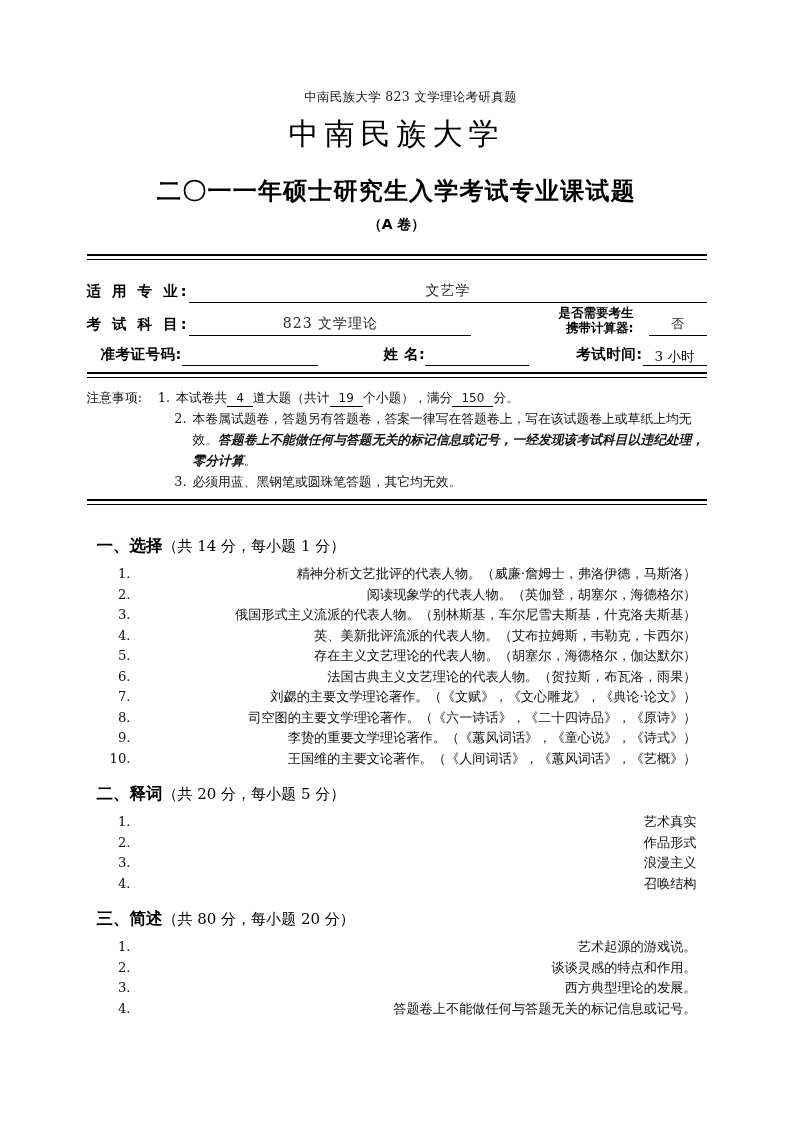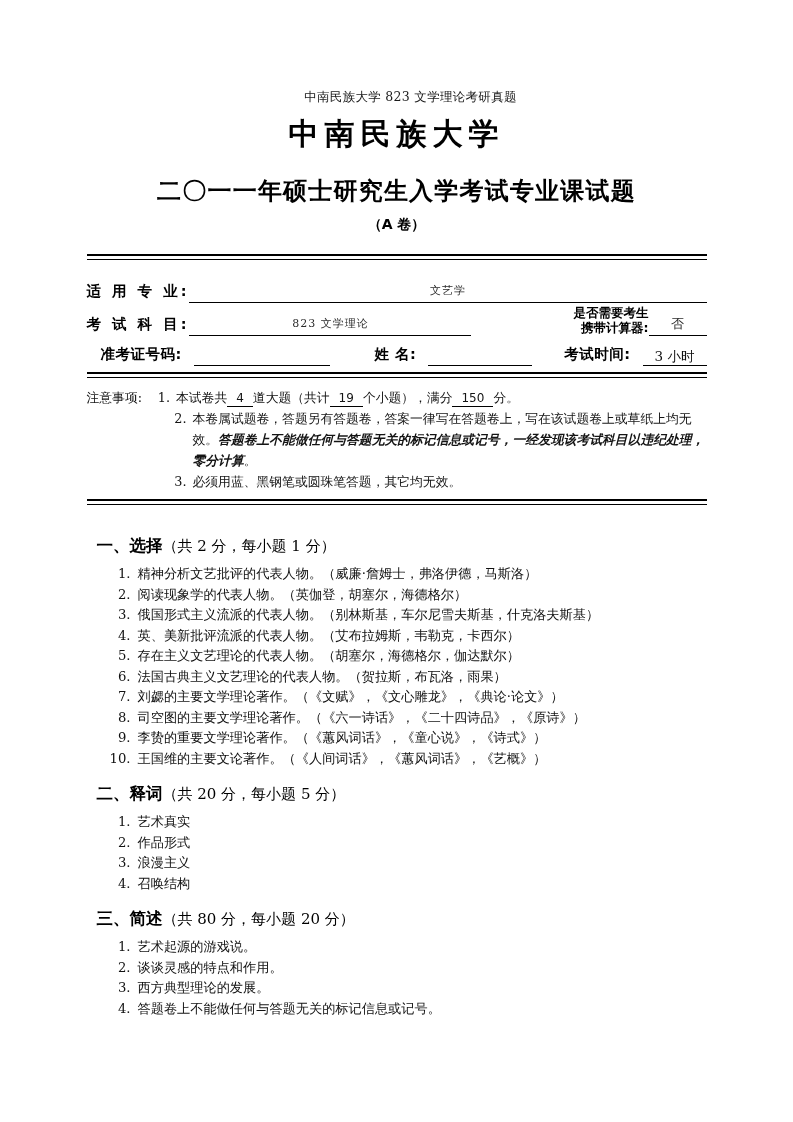--- a/index.html
+++ b/index.html
@@ -31,21 +31,21 @@
     font-family: "DejaVu Serif", "Liberation Serif", serif;
     font-size: 12.5px;
     letter-spacing: 0.3px;
     color: #1a1a1a;
     line-height: 18px;
     padding-left: 28px;
   }
   .univ-title {
     font-family: "DejaVu Serif", "Liberation Serif", serif;
     font-size: 30px;
-    font-weight: 700;
+    font-weight: 400;
     letter-spacing: 6px;
     line-height: 40px;
     margin-top: 8px;
     color: #000;
   }
   .exam-title {
     font-family: "DejaVu Sans", "Liberation Sans", sans-serif;
     font-size: 24px;
     font-weight: 700;
     letter-spacing: 1.2px;
@@ -92,35 +92,36 @@
     letter-spacing: 3px;
     white-space: nowrap;
     padding-bottom: 2px;
   }
   .flabel.tight { letter-spacing: 0.5px; }
   .fline {
     border-bottom: 1.4px solid #000;
     flex: 1 1 auto;
     text-align: center;
     font-family: "DejaVu Serif", "Liberation Serif", serif;
-    font-size: 11px;
+    font-size: 14px;
     font-weight: 400;
     letter-spacing: 1px;
     color: #2b2b2b;
     padding-bottom: 2px;
     height: 19px;
     line-height: 19px;
   }
 
   .calc-group {
     position: absolute;
     right: 0;
     bottom: 0;
     display: flex;
     align-items: flex-end;
+    gap: 15px;
   }
   .calc-label {
     font-size: 12.5px;
     font-weight: 700;
     line-height: 15px;
     text-align: right;
     white-space: nowrap;
     padding-bottom: 1px;
   }
   .calc-val {
@@ -135,21 +136,21 @@
     line-height: 19px;
     padding-bottom: 2px;
   }
 
   .row3 {
     display: flex;
     align-items: flex-end;
     height: 30px;
     padding-left: 14px;
   }
-  .row3 .seg { display: flex; align-items: flex-end; gap: 12px; }
+  .row3 .seg { display: flex; align-items: flex-end; }
   .under-blank {
     border-bottom: 1.4px solid #000;
     height: 17px;
   }
   .u-admit { width: 136px; }
   .u-name  { width: 104px; }
   .u-time  {
     width: 64px;
     text-align: center;
     font-family: "DejaVu Serif", "Liberation Serif", serif;
@@ -230,21 +231,21 @@
     line-height: 20.5px;
     color: #111;
   }
   .q-num {
     width: 24px;
     flex: 0 0 auto;
     text-align: right;
     padding-right: 7px;
     white-space: nowrap;
   }
-  .q-text { flex: 1 1 auto; }
+  .q-text { flex: 1 1 auto; text-align: right; }
 </style>
 </head>
 <body>
 
 <div class="page">
 
   <div class="doc-header">
     <div class="watermark-line">中南民族大学 823 文学理论考研真题</div>
     <div class="univ-title">中南民族大学</div>
     <div class="exam-title">二〇一一年硕士研究生入学考试专业课试题</div>
@@ -309,21 +310,21 @@
       <span class="note-num">3.</span>
       <span class="note-body">必须用蓝、黑钢笔或圆珠笔答题，其它均无效。</span>
     </div>
   </div>
 
   <div class="dbl-rule rule-bot"></div>
 
   <div class="sections">
 
     <div class="sec">
-      <div class="sec-title"><span>一、选择</span><span class="paren">（共 2 分，每小题 1 分）</span></div>
+      <div class="sec-title"><span>一、选择</span><span class="paren">（共 14 分，每小题 1 分）</span></div>
       <div class="q-list">
         <div class="q-item">
             <span class="q-num">1.</span>
             <span class="q-text">精神分析文艺批评的代表人物。（威廉·詹姆士，弗洛伊德，马斯洛）</span>
           </div>
         <div class="q-item">
             <span class="q-num">2.</span>
             <span class="q-text">阅读现象学的代表人物。（英伽登，胡塞尔，海德格尔）</span>
           </div>
         <div class="q-item">

